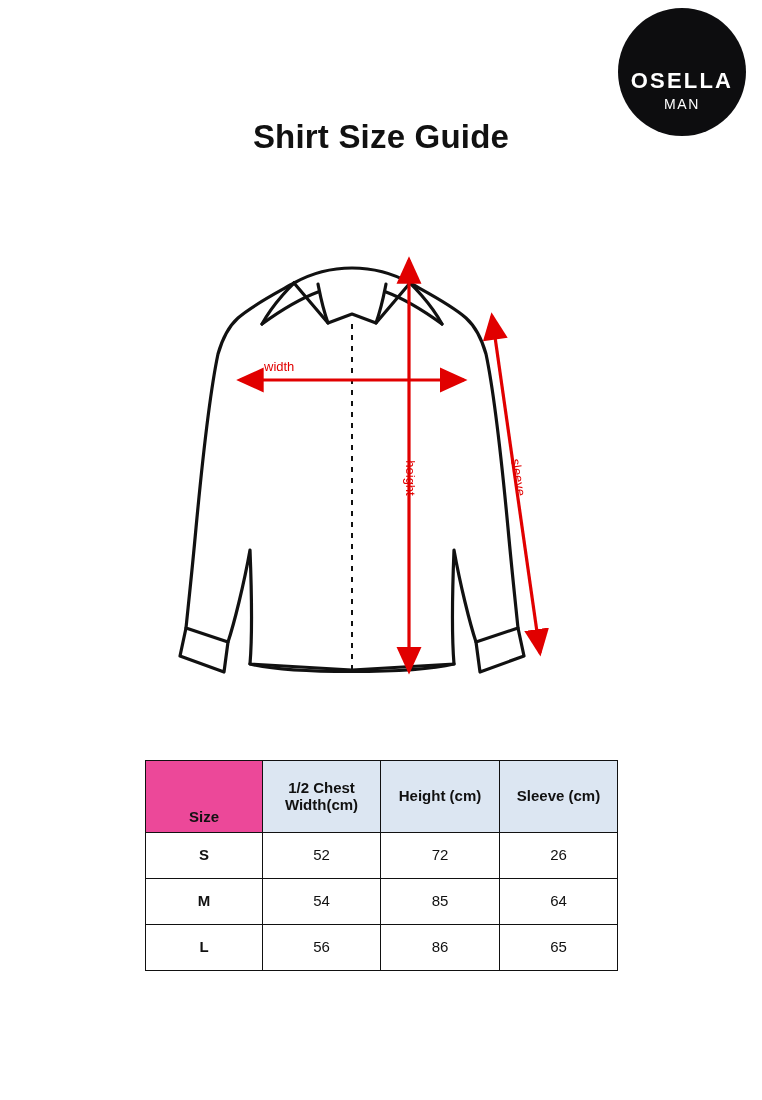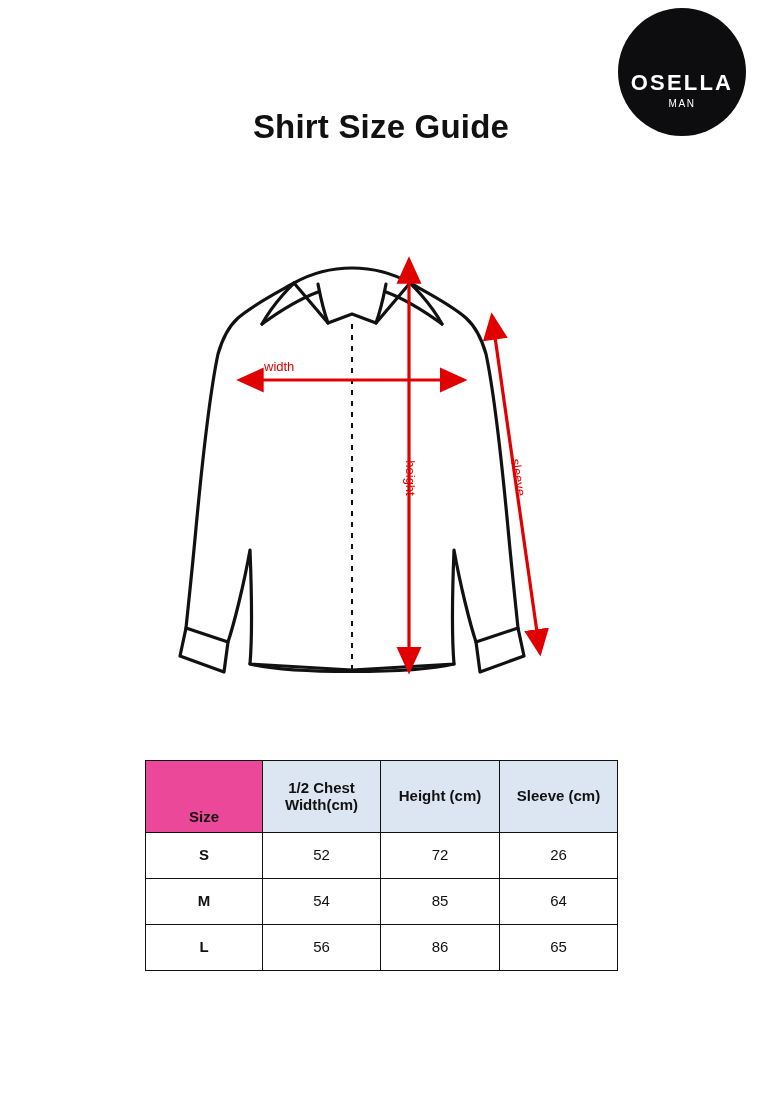--- a/index.html
+++ b/index.html
@@ -33,40 +33,40 @@
   .brand-name {
     color: #ffffff;
     font-size: 22px;
     letter-spacing: 2.2px;
     font-weight: 600;
     line-height: 1;
     margin-top: 36px;
   }
   .brand-sub {
     color: #ffffff;
-    font-size: 10px;
+    font-size: 14px;
     letter-spacing: 1.6px;
     margin-top: 5px;
     line-height: 1;
   }
 
   
   .title-block {
     position: absolute;
     top: 104px;
     left: 0;
     width: 762px;
     text-align: center;
   }
   .main-title {
     font-size: 33px;
     font-weight: 600;
     letter-spacing: 0.2px;
     color: #111111;
-    margin: 2px;
+    margin: 12px;
     line-height: 1.25;
   }
   .sub-title {
     font-size: 18px;
     font-weight: 400;
     color: #333333;
     margin: 10px 0 0 0;
     line-height: 1.2;
   }
 

